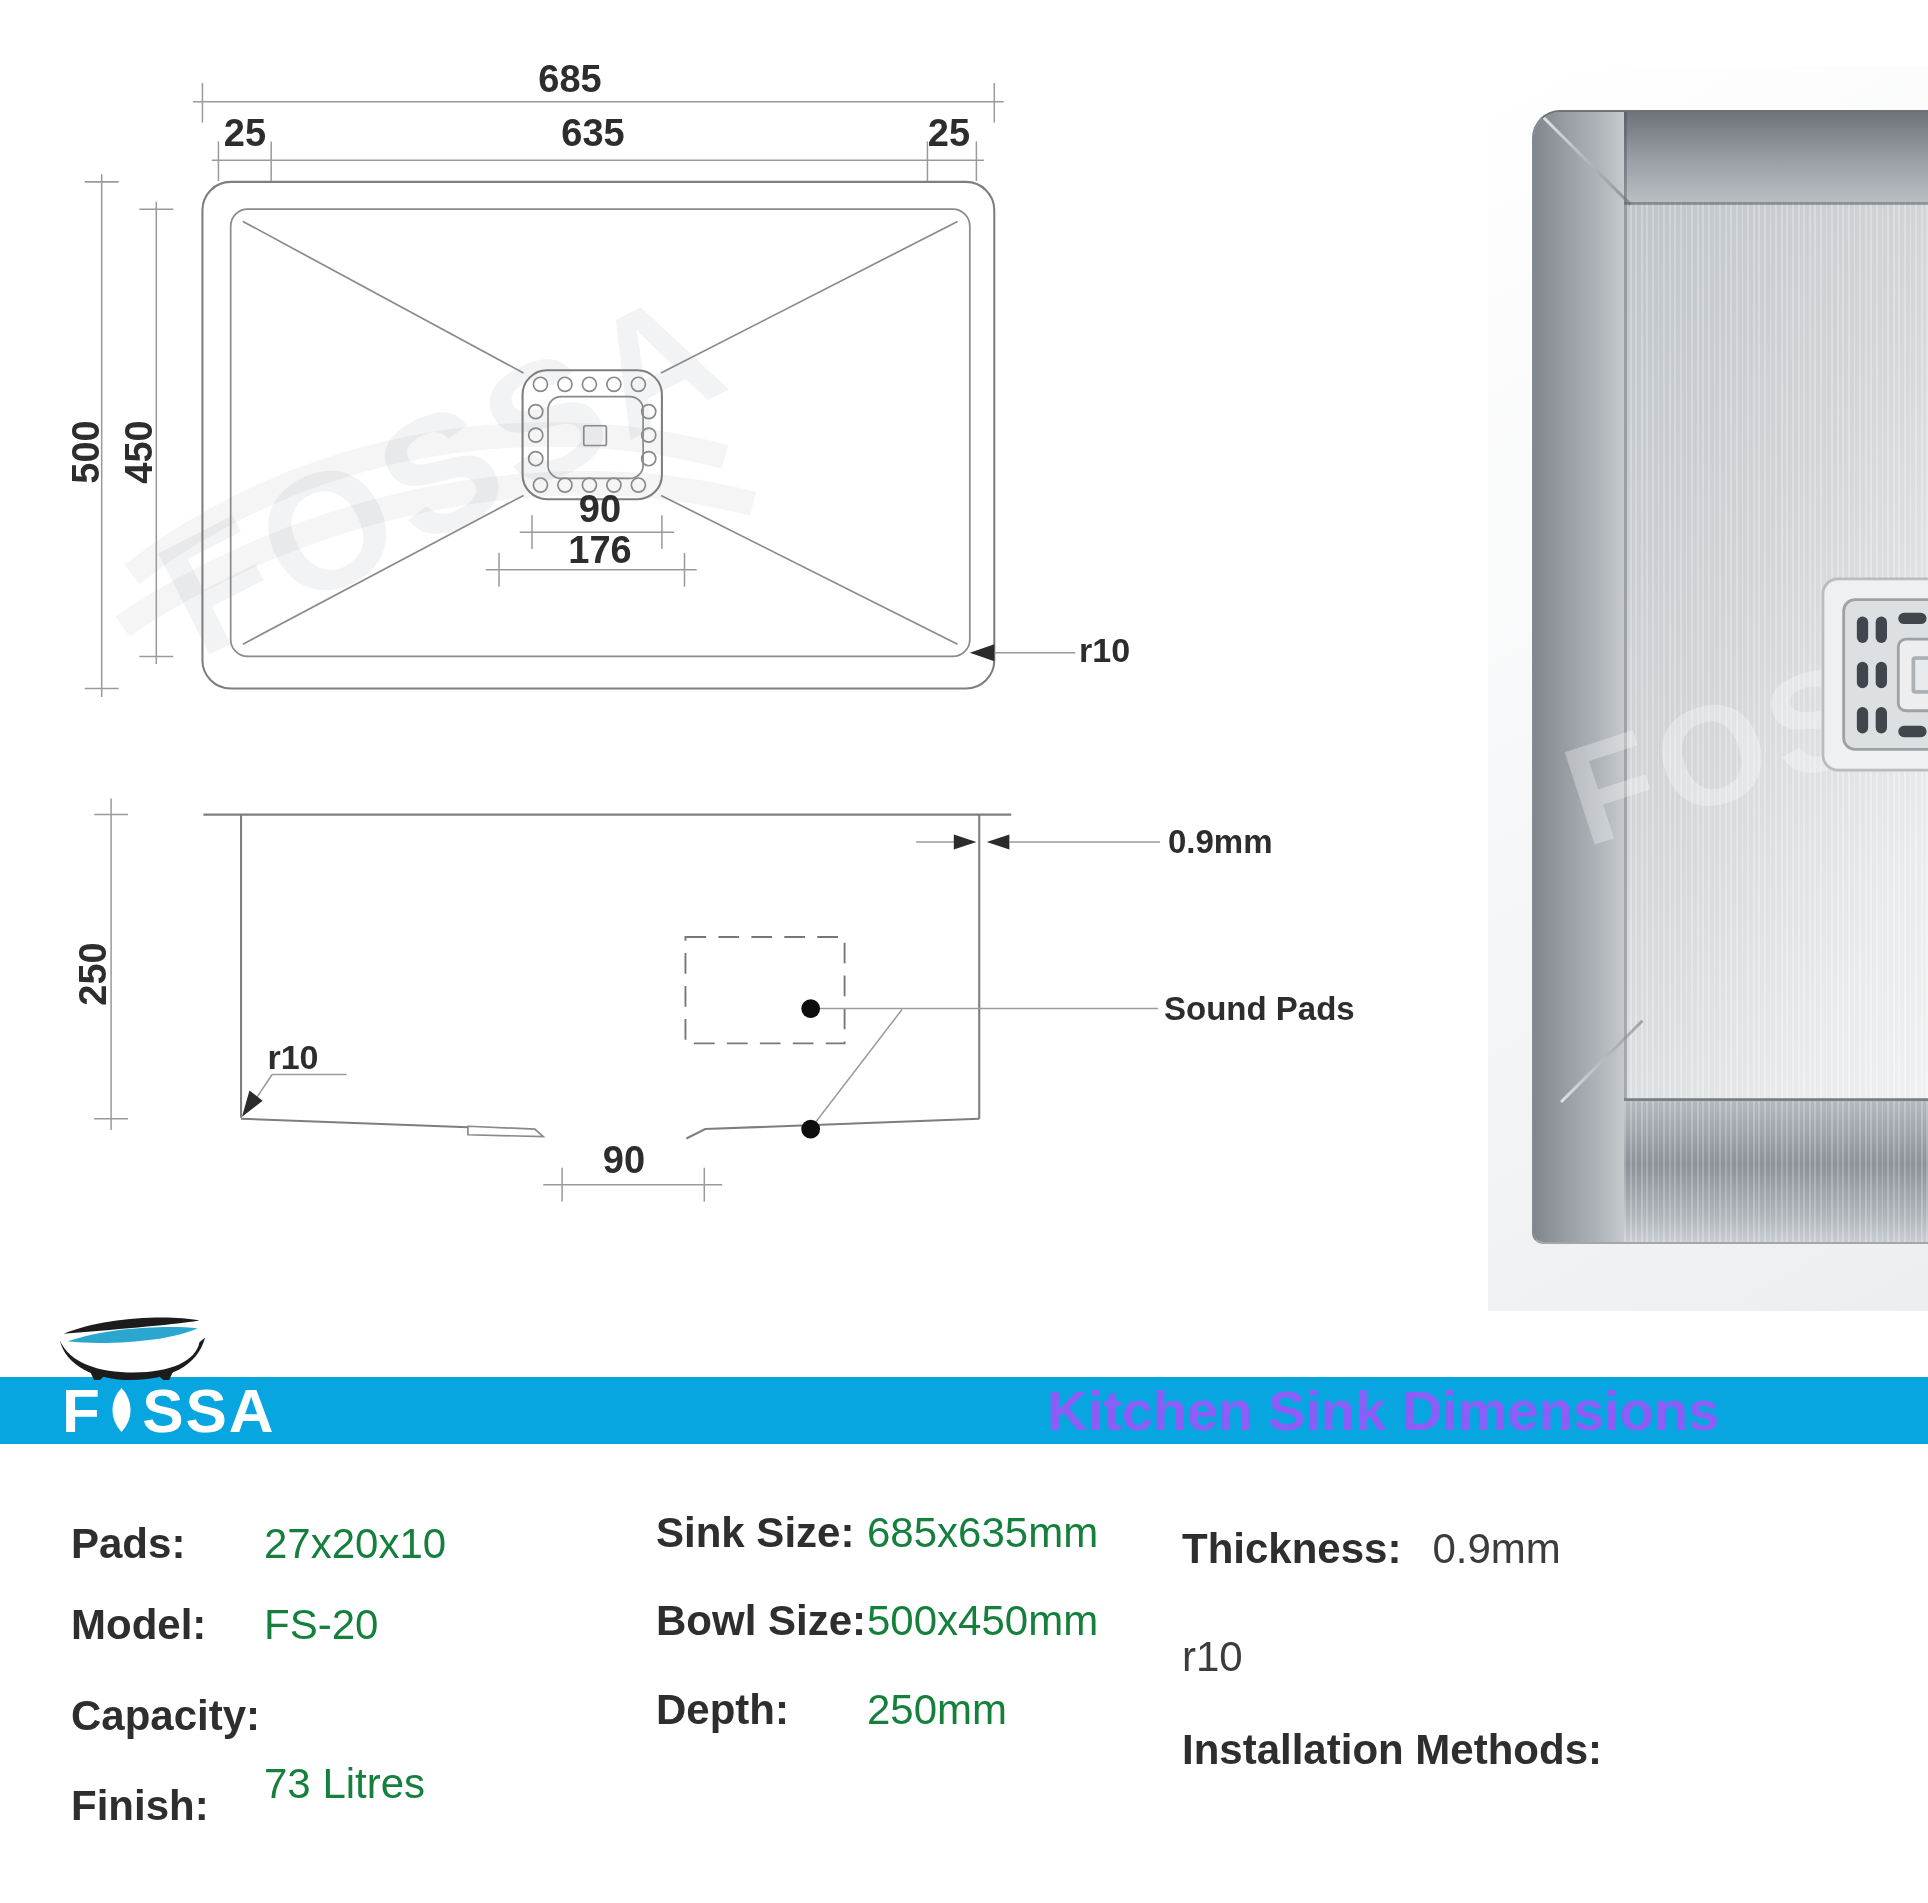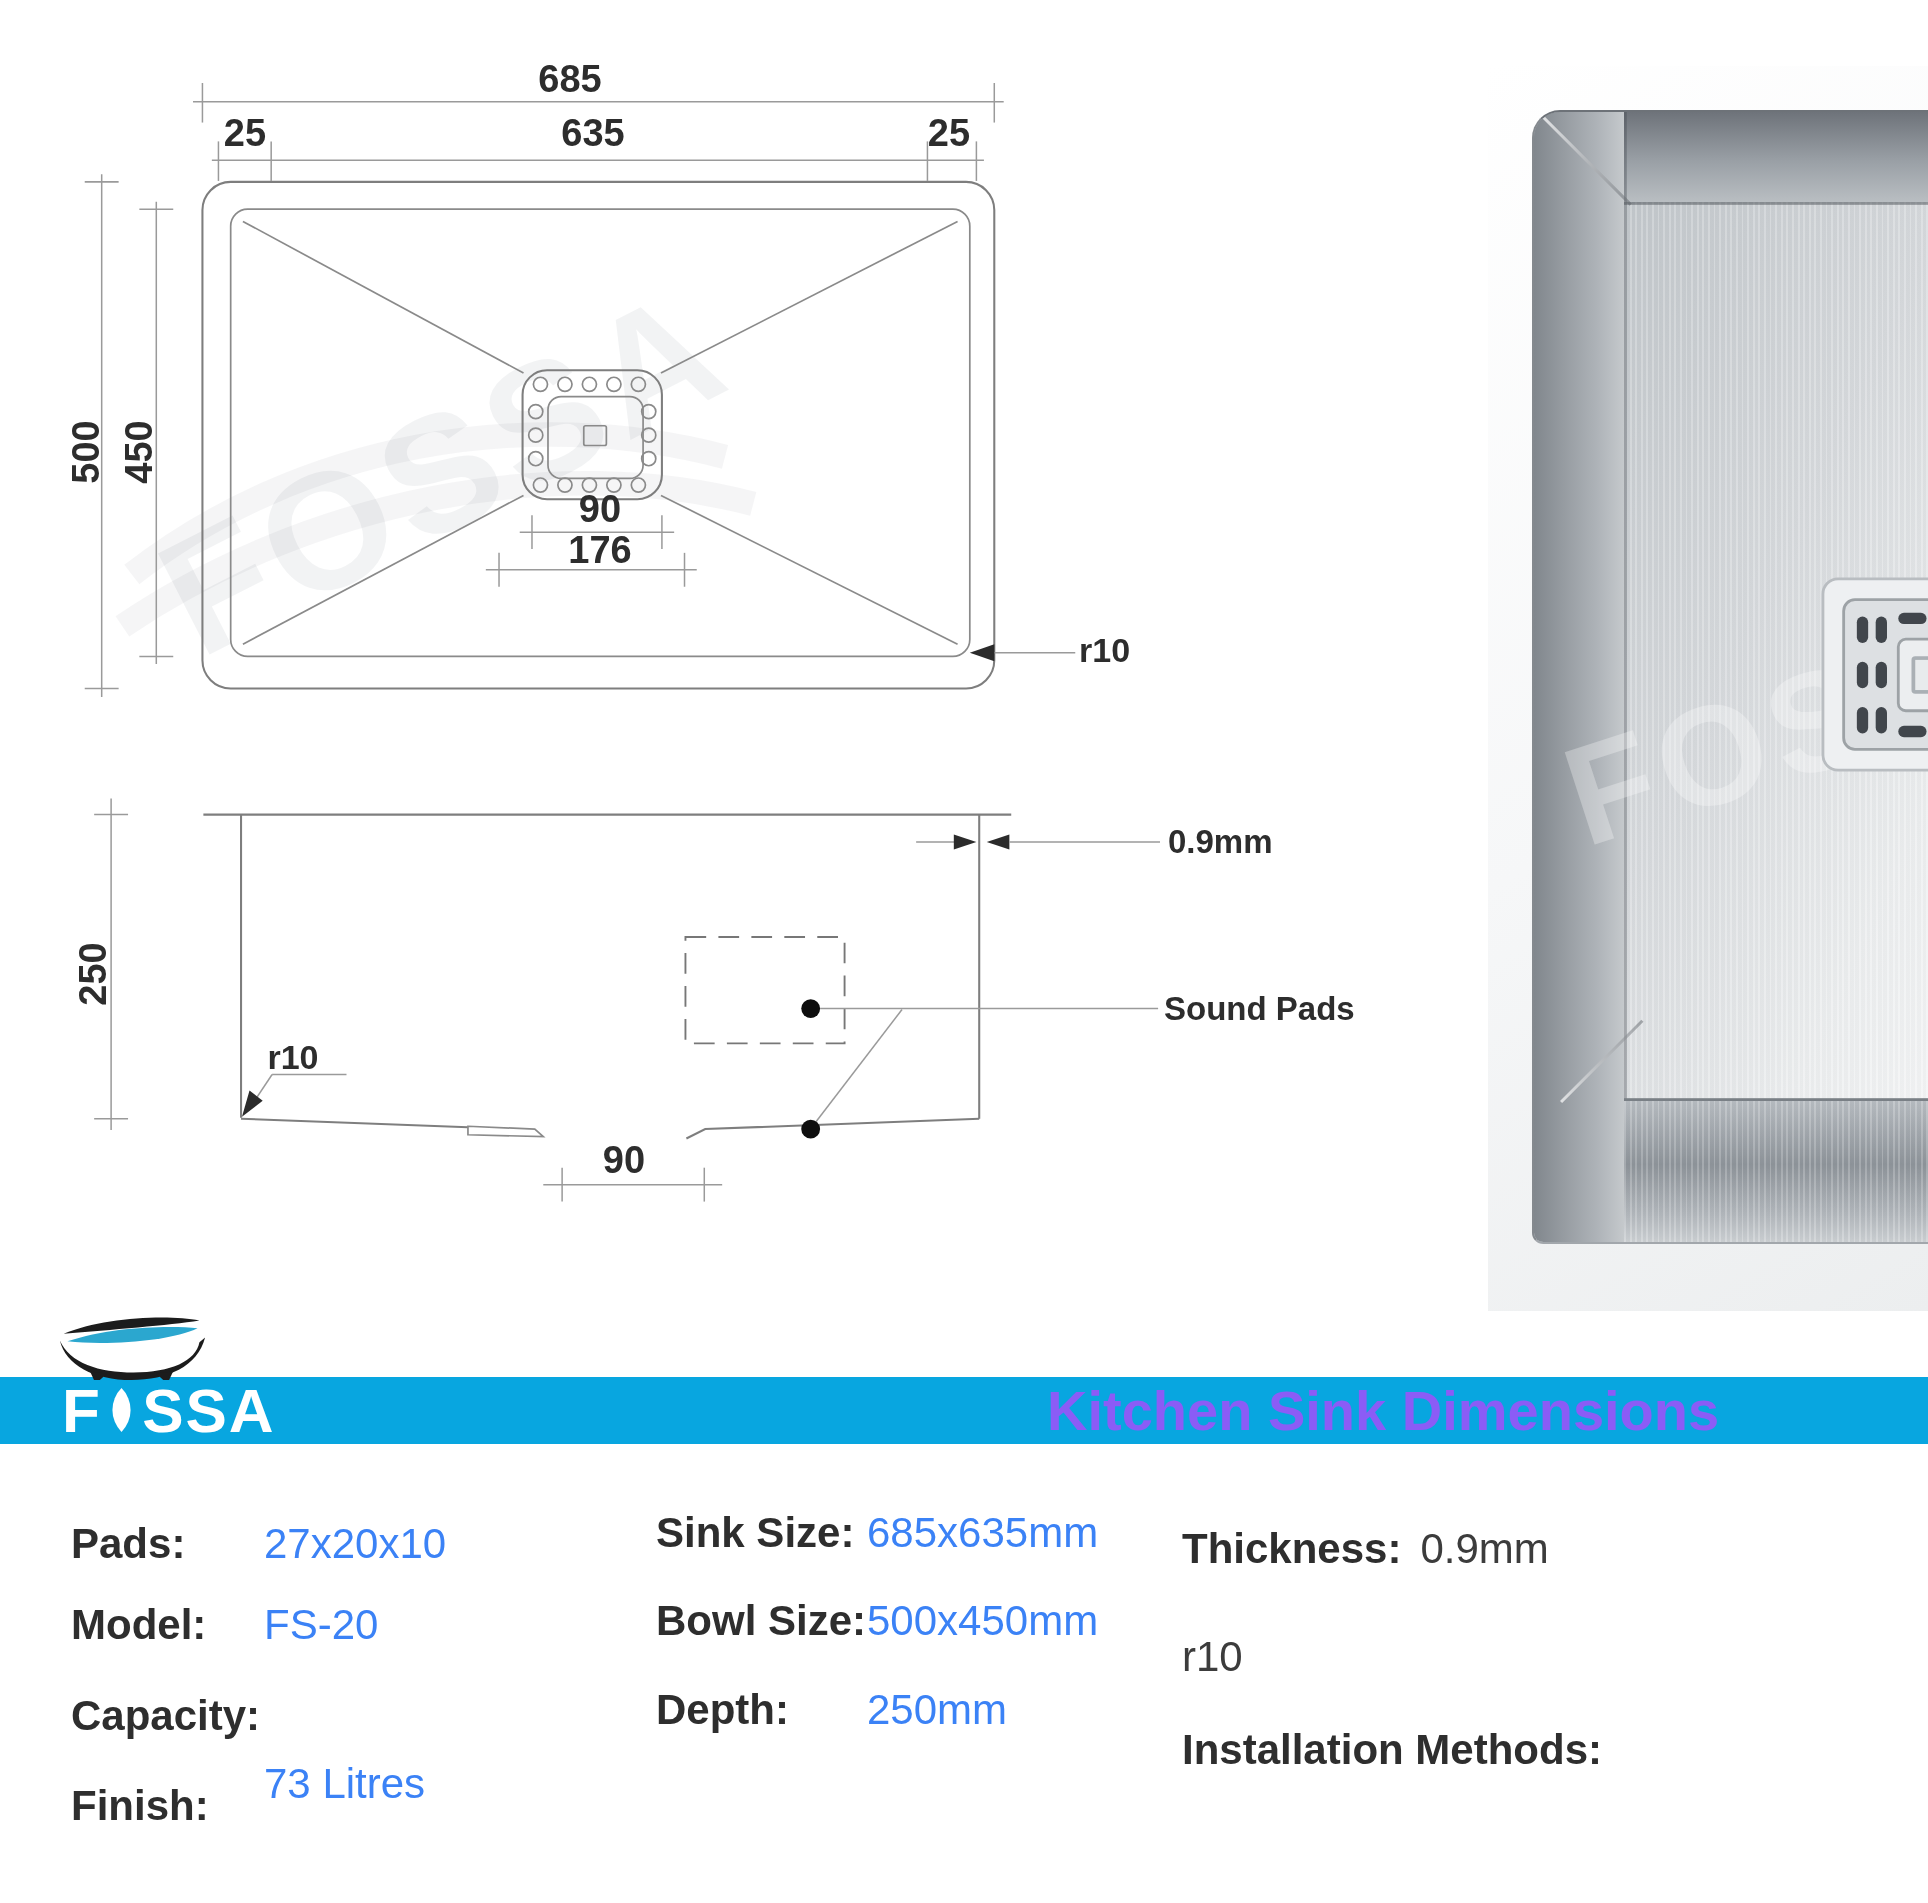--- a/index.html
+++ b/index.html
@@ -66,24 +66,24 @@
   .wordmark{position:absolute;left:62px;top:1410px;transform:translateY(-50%);
             display:flex;align-items:center;font-weight:bold;font-size:62px;color:#ffffff;
             letter-spacing:1.9px;}
   .leaf{width:31px;height:31px;background:#ffffff;border-radius:0 100% 0 100%;
         transform:rotate(45deg);margin:0 4.7px;}
   .logo-icon{position:absolute;left:56px;top:1314px;width:153px;height:66px;}
 
   
   .spec-label{position:absolute;transform:translateY(-50%);font-weight:bold;font-size:42px;
               color:#2e2e2e;white-space:nowrap;}
-  .spec-value{position:absolute;transform:translateY(-50%);font-size:42px;color:#3b82f6;
+  .spec-value{position:absolute;transform:translateY(-50%);font-size:42px;color:#15803d;
               white-space:nowrap;}
   .spec-pair{position:absolute;transform:translateY(-50%);display:flex;align-items:center;
-             gap:19px;white-space:nowrap;}
+             gap:31px;white-space:nowrap;}
   .spec-pair .pl{font-weight:bold;font-size:42px;color:#2e2e2e;}
   .spec-pair .pv{font-size:42px;color:#3c3c3c;}
   .methods{position:absolute;transform:translateY(-50%);font-size:38px;color:#3c3c3c;
            white-space:nowrap;}
 </style>
 </head>
 <body>
 
 <div class="root">
 

